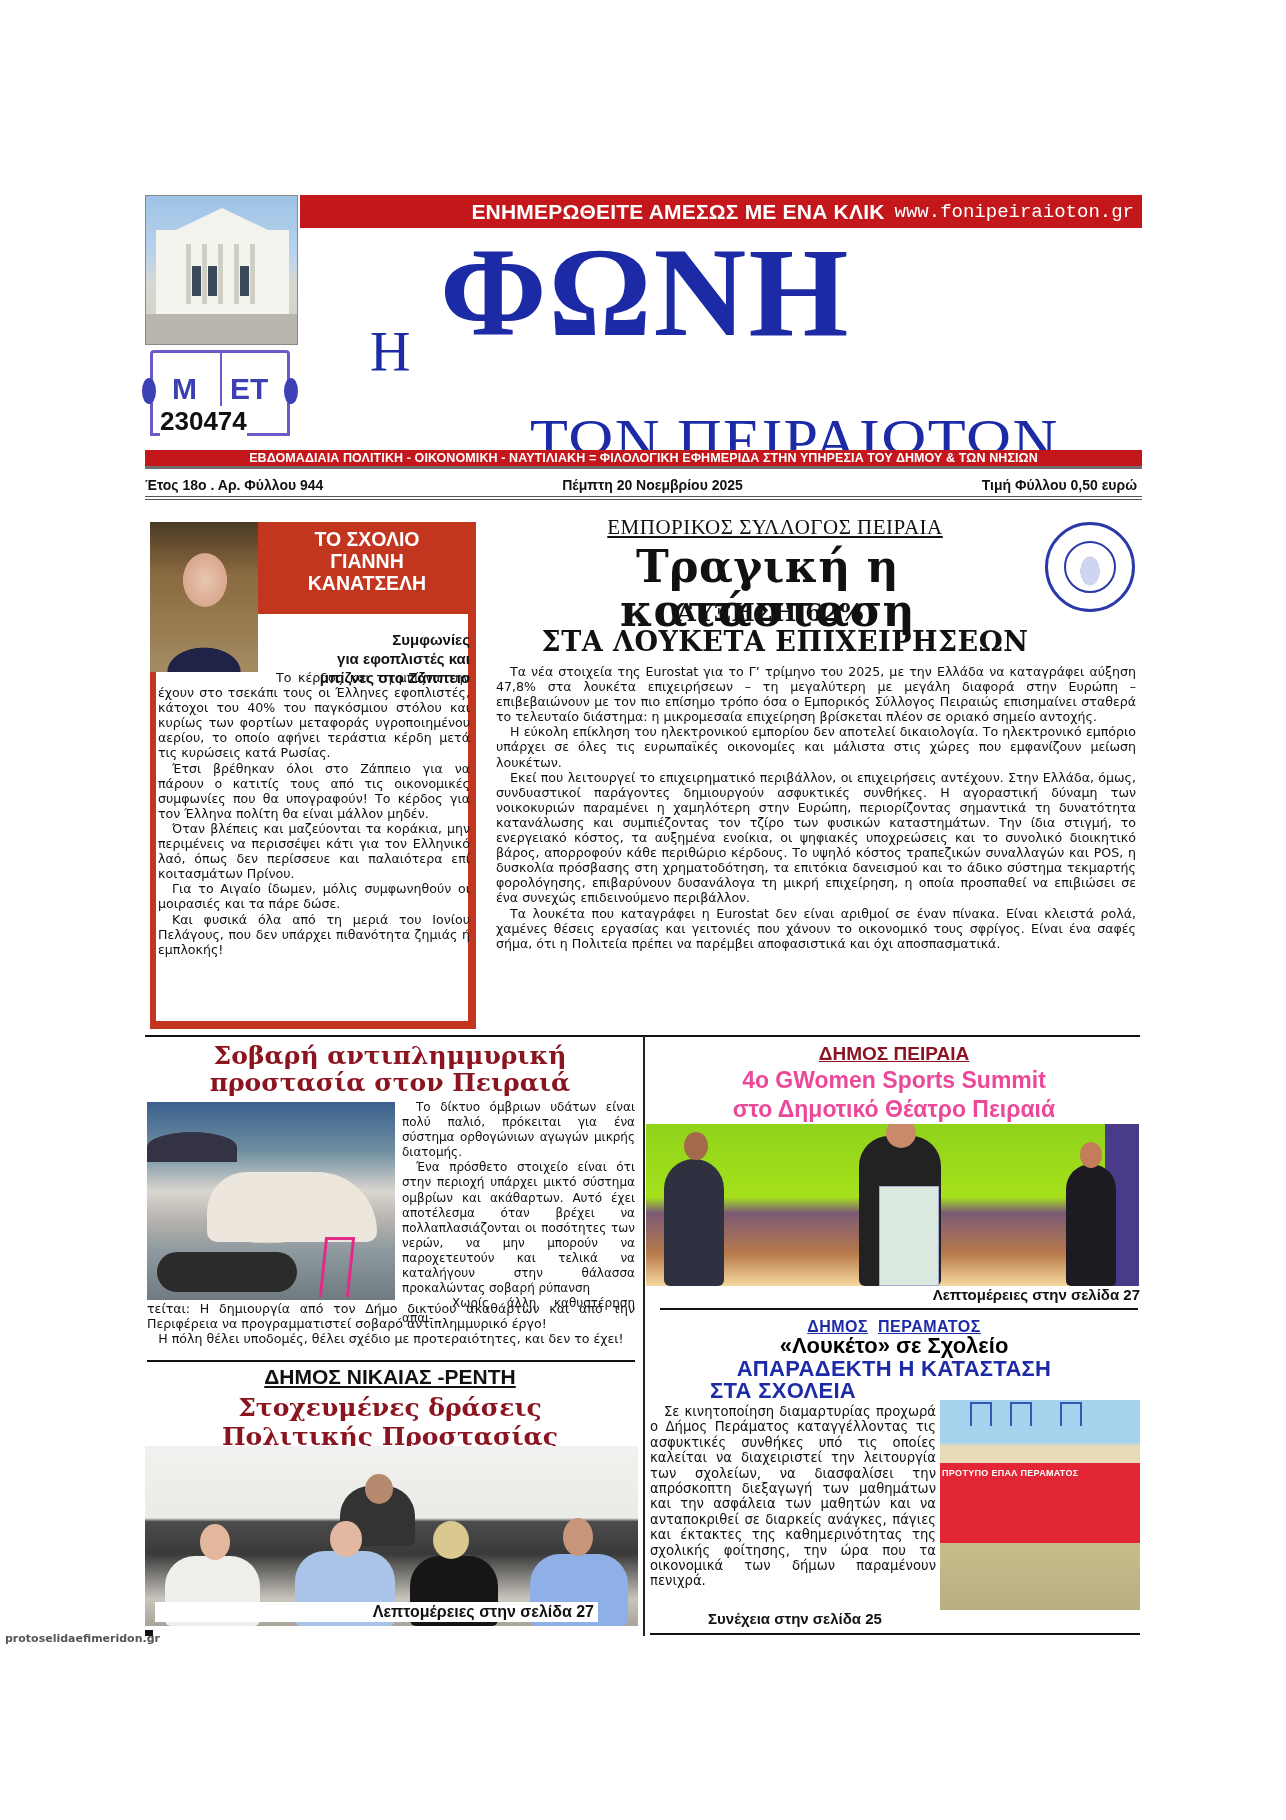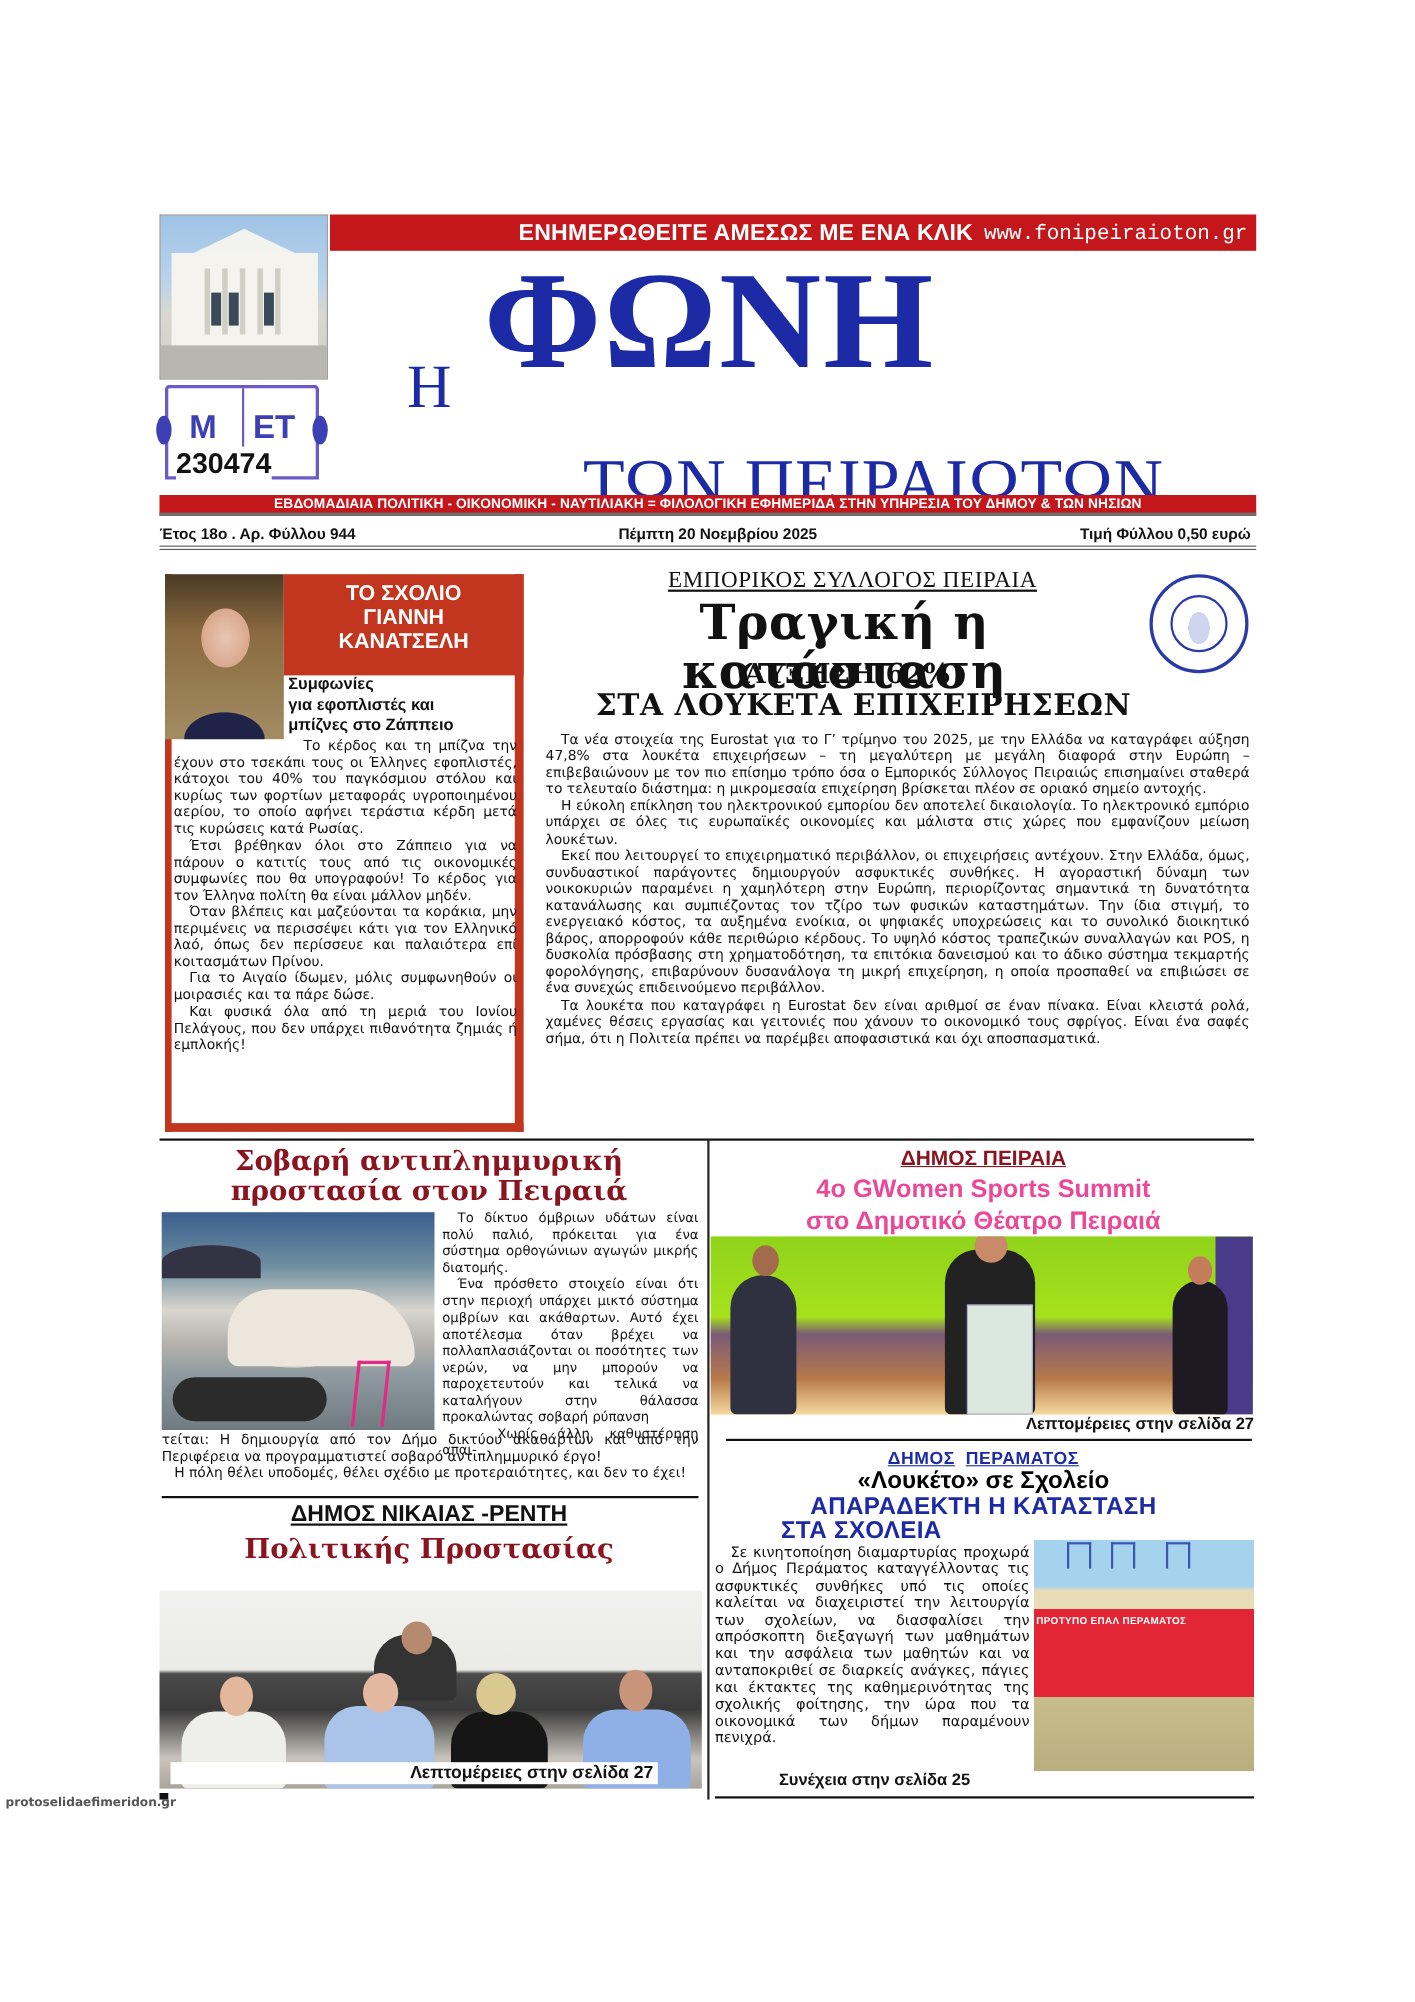--- a/index.html
+++ b/index.html
@@ -203,21 +203,21 @@
   <span>Τιμή Φύλλου 0,50 ευρώ</span>
 </div>
 
 <div class="abs editorial"></div>
 <div class="abs ed-photo"></div>
 <div class="abs ed-header">
   <div>ΤΟ ΣΧΟΛΙΟ</div>
   <div>ΓΙΑΝΝΗ</div>
   <div>ΚΑΝΑΤΣΕΛΗ</div>
 </div>
-<div class="abs ed-sub" style="text-align:left;">
+<div class="abs ed-sub" style="text-align:right;margin-top:18px;">
   <div>Συμφωνίες</div>
   <div>για εφοπλιστές και</div>
   <div>μπίζνες στο Ζάππειο</div>
 </div>
 <div class="abs ed-body">
   <p class="first"><span class="ed-first-indent"></span><span>Το κέρδος και τη μπίζνα την έχουν στο τσεκάπι τους οι Έλληνες εφοπλιστές, κάτοχοι του 40% του παγκόσμιου στόλου και κυρίως των φορτίων μεταφοράς υγροποιημένου αερίου, το οποίο αφήνει τεράστια κέρδη μετά τις κυρώσεις κατά Ρωσίας.</span></p>
   <p>Έτσι βρέθηκαν όλοι στο Ζάππειο για να πάρουν ο κατιτίς τους από τις οικονομικές συμφωνίες που θα υπογραφούν! Το κέρδος για τον Έλληνα πολίτη θα είναι μάλλον μηδέν.</p>
   <p>Όταν βλέπεις και μαζεύονται τα κοράκια, μην περιμένεις να περισσέψει κάτι για τον Ελληνικό λαό, όπως δεν περίσσευε και παλαιότερα επί κοιτασμάτων Πρίνου.</p>
   <p>Για το Αιγαίο ίδωμεν, μόλις συμφωνηθούν οι μοιρασιές και τα πάρε δώσε.</p>
   <p>Και φυσικά όλα από τη μεριά του Ιονίου Πελάγους, που δεν υπάρχει πιθανότητα ζημιάς ή εμπλοκής!</p>
@@ -257,20 +257,21 @@
 </div>
 <div class="abs flood-bottom">
   <p>τείται: Η δημιουργία από τον Δήμο δικτύου ακαθάρτων και από την Περιφέρεια να προγραμματιστεί σοβαρό αντιπλημμυρικό έργο!</p>
   <p class="center">Η πόλη θέλει υποδομές, θέλει σχέδιο με προτεραιότητες, και δεν το έχει!</p>
 </div>
 
 <div class="abs rule" style="left:147px; top:1360px; width:488px; height:1.5px;"></div>
 
 <div class="abs nik-kicker">ΔΗΜΟΣ ΝΙΚΑΙΑΣ -ΡΕΝΤΗ</div>
 <div class="abs nik-title">
+  <div>Στοχευμένες δράσεις</div>
   <div>Πολιτικής Προστασίας</div>
 </div>
 <div class="abs nik-photo">
   <div class="person" style="left:195px; top:40px; width:75px; height:60px; background:#333;"></div>
   <div class="head" style="left:220px; top:28px; width:28px; height:30px; background:#b68a6e;"></div>
   <div class="person" style="left:20px; top:110px; width:95px; height:70px; background:#eeeeea;"></div>
   <div class="head" style="left:55px; top:78px; width:30px; height:36px; background:#e2b79c;"></div>
   <div class="person" style="left:150px; top:105px; width:100px; height:75px; background:#a9c4e8;"></div>
   <div class="head" style="left:185px; top:75px; width:32px; height:36px; background:#e3b8a0;"></div>
   <div class="person" style="left:265px; top:110px; width:88px; height:70px; background:#161616;"></div>

